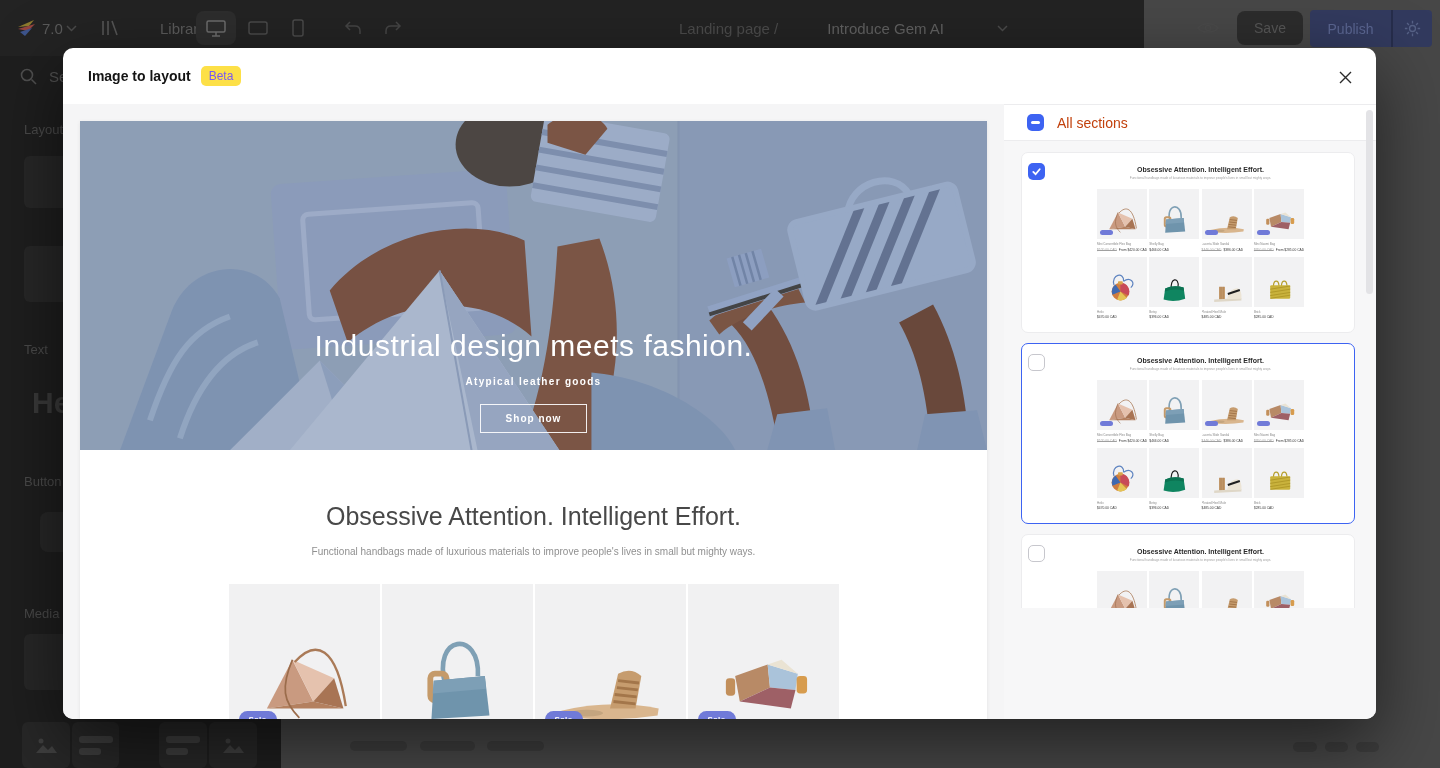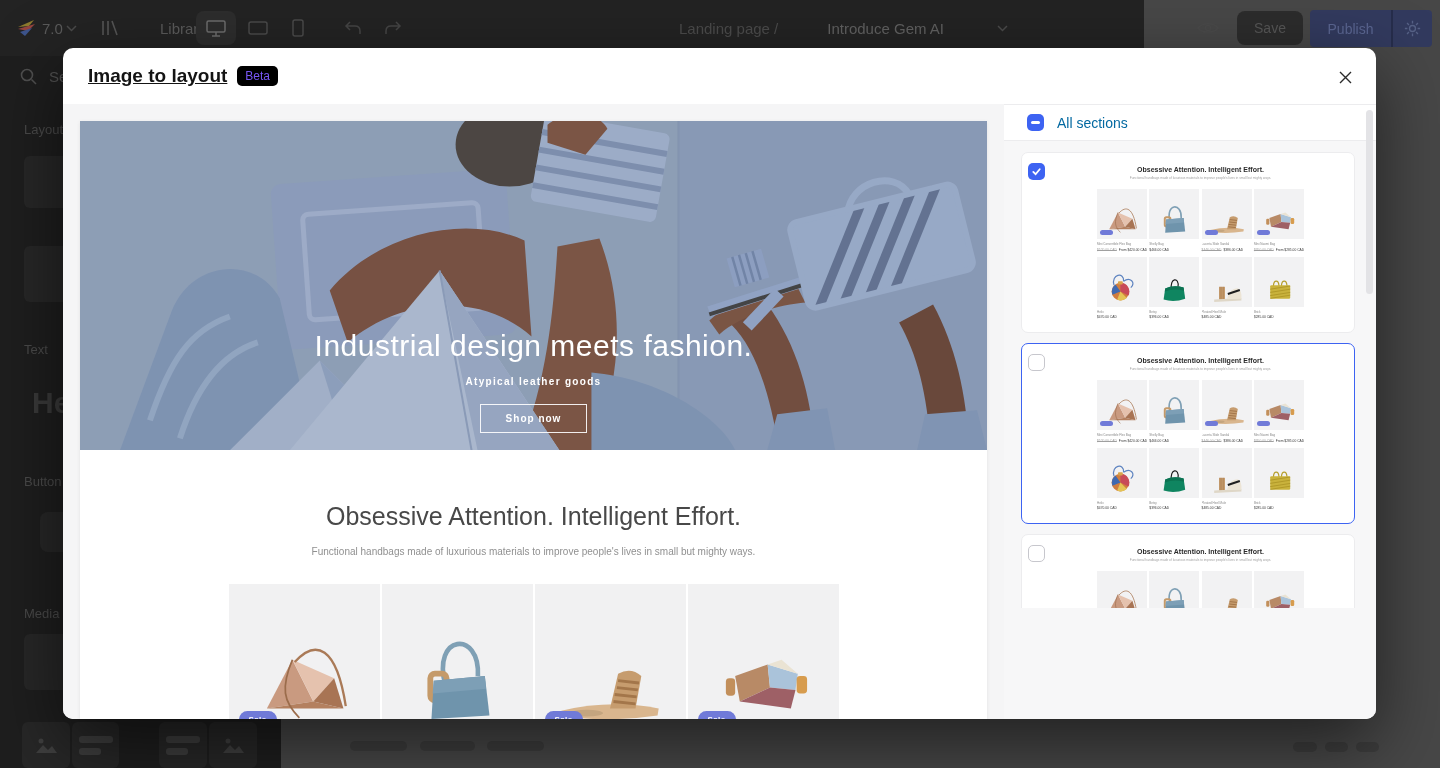--- a/index.html
+++ b/index.html
@@ -40,22 +40,22 @@
   .sb-tile { position:absolute; background:#272727; border-radius:6px; display:flex; align-items:center; justify-content:center; }
   .sb-lines { display:flex; flex-direction:column; gap:5px; }
   .sb-lines span { display:block; width:34px; height:7px; border-radius:3px; background:#3d3d3d; }
 
   .canvas-pill { position:absolute; background:#3d3d3d; border-radius:5px; z-index:1; }
 
   
   .modal { position:absolute; left:63px; top:48px; width:1313px; height:671px; background:#fff;
     border-radius:10px; box-shadow:0 24px 70px rgba(0,0,0,.55); z-index:10; overflow:hidden; }
   .modal-header { height:56px; display:flex; align-items:center; padding-left:25px; position:relative; }
-  .modal-title { font-size:19px; font-weight:700; color:#141414;text-decoration:underline; }
-  .beta-badge { margin-left:10px; background:#000000; color:#7857f5; font-size:12px; padding:3px 8px; border-radius:5px; }
+  .modal-title { font-size:14px; font-weight:700; color:#141414; }
+  .beta-badge { margin-left:10px; background:#fde047; color:#7857f5; font-size:12px; padding:3px 8px; border-radius:5px; }
   .modal-close { position:absolute; right:22px; top:20px; width:18px; height:18px; display:flex;
     align-items:center; justify-content:center; cursor:pointer; }
   .modal-body { position:absolute; top:56px; left:0; right:0; bottom:0; display:flex; }
 
   
   .preview-pane { width:941px; background:#f5f5f6; padding:17px; overflow:hidden; }
   .site-preview { width:907px; background:#ffffff; box-shadow:0 1px 4px rgba(0,0,0,.08); }
   .hero { height:329px; position:relative; overflow:hidden; background:#90a0b6; }
   .hero svg.bgart { position:absolute; inset:0; width:100%; height:100%; }
   .hero-content { position:absolute; left:0; right:0; top:208px; text-align:center; color:#fff; }
@@ -69,21 +69,21 @@
   .main-grid { margin:27px auto 0; width:610px; display:grid; grid-template-columns:repeat(4,151px); gap:2px; }
   .tile-img { height:154px; background:#f1f1f2; position:relative; }
   .tile-img svg { position:absolute; bottom:4px; left:50%; transform:translateX(-50%); width:116px; height:116px; }
   .sale-badge { position:absolute; left:10px; bottom:10px; background:var(--sale,#707AD8); color:#fff;
     font-size:8px; font-weight:700; letter-spacing:.4px; padding:4px 10px; border-radius:99px; }
 
   
   .sections-pane { width:372px; position:relative; background:#f7f7f8; border-top:1px solid #ececee; }
   .all-sections-row { height:36px; background:#fff; display:flex; align-items:center; gap:13px;
     padding-left:23px; border-bottom:1px solid #ececee; }
-  .all-sections-label { font-size:14px; color:#0369a1; }
+  .all-sections-label { font-size:14px; color:#c2410c; }
   .checkbox { width:17px; height:17px; border-radius:5px; flex:0 0 auto; display:flex; align-items:center;
     justify-content:center; cursor:pointer; }
   .cb-on { background:var(--accent,#3D63F2); }
   .cb-off { background:#fff; border:1.5px solid #c7c7cd; }
   .cb-dash { width:9px; height:2.5px; background:#fff; border-radius:2px; }
   .sections-list { position:absolute; top:37px; left:17px; right:21px; bottom:111px; overflow:hidden; }
   .section-card { position:relative; background:#fff; border:1px solid #ececee; border-radius:7px;
     margin-top:10px; cursor:pointer; }
   .section-card.selected { border:1.5px solid var(--accent,#3D63F2); }
   .section-card .checkbox { position:absolute; left:6px; top:10px; }

